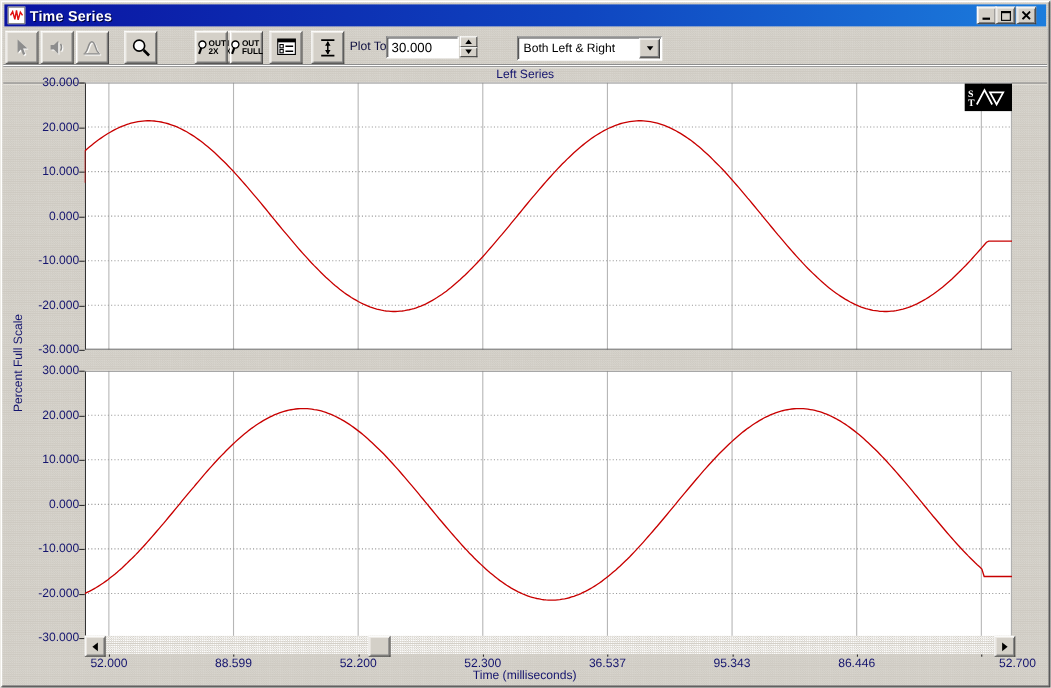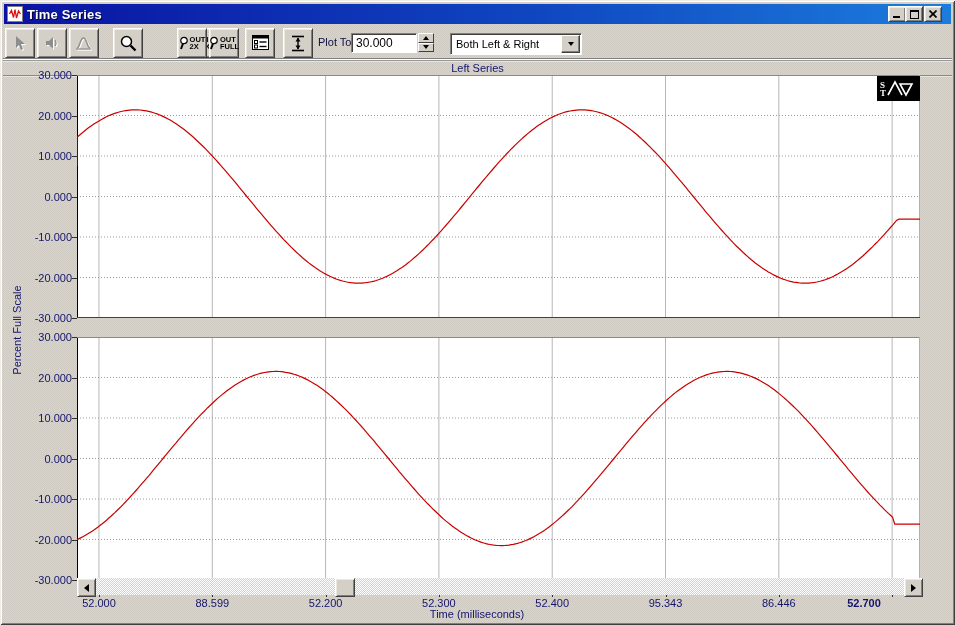--- a/index.html
+++ b/index.html
@@ -37,21 +37,21 @@
   .tbfield { position:absolute; top:8px; height:18px; background:#fff; color:#000;
     border:1px solid; border-color:#808080 #fff #fff #808080; box-shadow: inset 1px 1px 0 #404040;
     font-family:"Liberation Sans",sans-serif; font-size:12px; padding:0 0 0 4px; }
   .spinner { position:absolute; top:8px; width:16px; height:19px; display:flex; flex-direction:column; }
   .spinbtn { flex:1; background:#d4d0c8; border:1px solid; border-color:#fff #404040 #404040 #fff;
     display:flex; align-items:center; justify-content:center; cursor:pointer; }
   .arr-up { width:0; height:0; border-left:3px solid transparent; border-right:3px solid transparent; border-bottom:4px solid #000; }
   .arr-dn { width:0; height:0; border-left:3px solid transparent; border-right:3px solid transparent; border-top:4px solid #000; }
   .combo { position:absolute; top:8px; height:20px; background:#fff;
     border:1px solid; border-color:#808080 #fff #fff #808080; box-shadow: inset 1px 1px 0 #404040;
-    display:flex; align-items:center; }
+    display:flex; align-items:center;margin-left:20px; }
   .combo .val { flex:1; font-size:11px; color:#000; padding-left:5px; }
   .combo .drop { width:17px; height:16px; margin-right:1px; background:#d4d0c8;
     border:1px solid; border-color:#fff #404040 #404040 #fff; box-shadow: inset -1px -1px 0 #808080;
     display:flex; align-items:center; justify-content:center; cursor:pointer; }
   
   .chanbar { position:absolute; left:3px; right:3px; height:14px; text-align:center;
     font-size:11px; color:#14146e; line-height:14px;
     border-top:1px solid #9a9a9a; border-bottom:1px solid #8a8a8a;
     box-shadow: inset 0 1px 0 #e8e5df, 0 1px 0 #e8e5df; }
   .plot { position:absolute; left:77px; width:843px; height:243px; background:#fff; display:block; }
@@ -284,27 +284,27 @@
       <div class="ytick" style="top: 574px;">-30.000</div>
       <div class="stub" style="left: 72px; top: 580px; width: 5px; height: 1px;"></div>
       <div class="xtick" style="left: 74px; top: 597px;">52.000</div>
       <div class="stub" style="left: 99px; top: 593px; width: 1px; height: 4px;"></div>
       <div class="xtick" style="left: 187.3px; top: 597px;">88.599</div>
       <div class="stub" style="left: 212.3px; top: 593px; width: 1px; height: 4px;"></div>
       <div class="xtick" style="left: 300.6px; top: 597px;">52.200</div>
       <div class="stub" style="left: 325.6px; top: 593px; width: 1px; height: 4px;"></div>
       <div class="xtick" style="left: 413.9px; top: 597px;">52.300</div>
       <div class="stub" style="left: 438.9px; top: 593px; width: 1px; height: 4px;"></div>
-      <div class="xtick" style="left: 527.2px; top: 597px;">52.400</div>
+      <div class="xtick" style="left: 527.2px; top: 597px;">36.537</div>
       <div class="stub" style="left: 552.2px; top: 593px; width: 1px; height: 4px;"></div>
       <div class="xtick" style="left: 640.5px; top: 597px;">95.343</div>
       <div class="stub" style="left: 665.5px; top: 593px; width: 1px; height: 4px;"></div>
       <div class="xtick" style="left: 753.8px; top: 597px;">86.446</div>
       <div class="stub" style="left: 778.8px; top: 593px; width: 1px; height: 4px;"></div>
-      <div class="xtick" style="left: 839px; top: 597px; font-weight: bold;">52.700</div>
+      <div class="xtick" style="left: 900px; top: 597px;">52.700</div>
       <div class="stub" style="left: 892.1px; top: 593px; width: 1px; height: 4px;"></div>
     </div>
   <div class="xlabel">Time (milliseconds)</div>
 
   <div class="hscroll">
     <div class="scbtn" style="left:0;">
         <span class="tri-l"></span>
       </div>
     <div class="thumb" id="sbthumb" style="left: 258px;"></div>
     <div class="scbtn" style="left:827px;">

